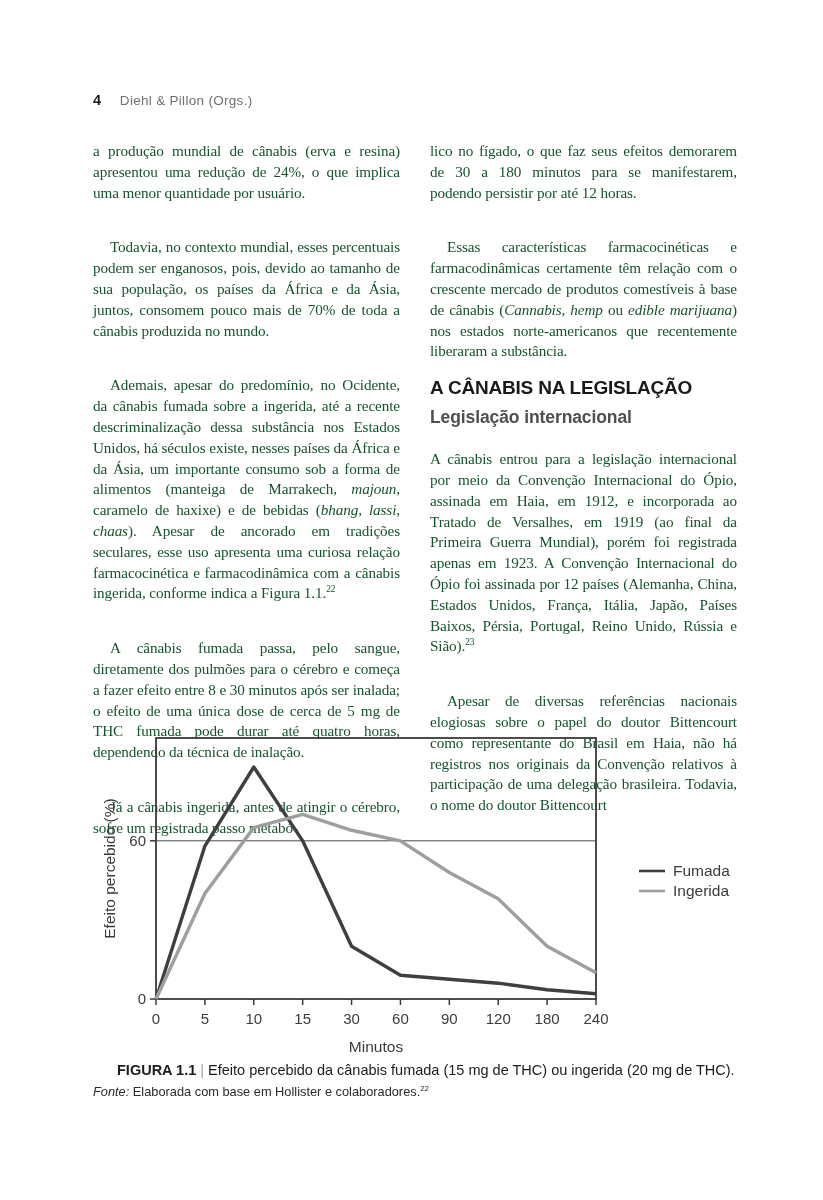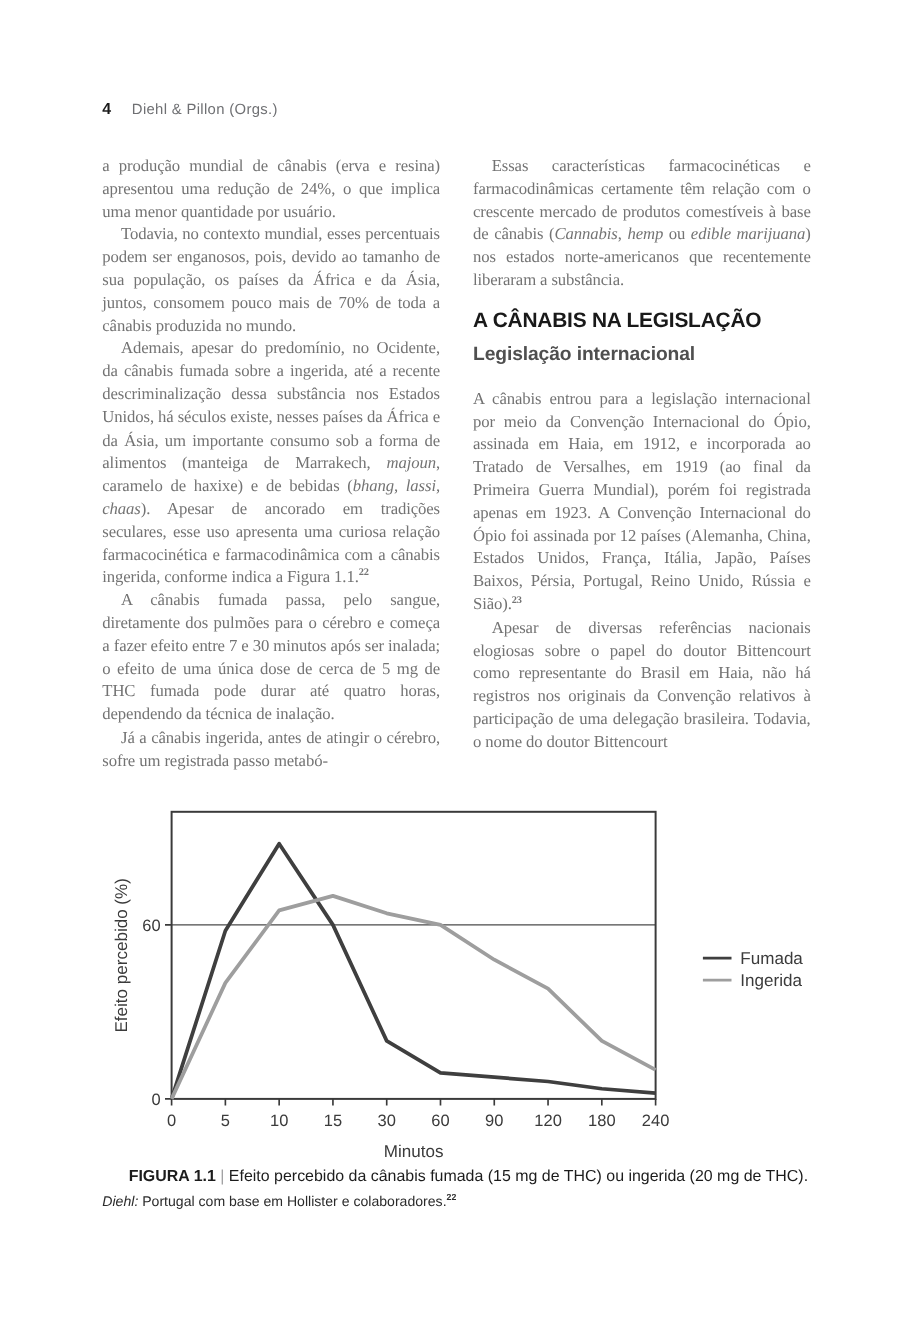--- a/index.html
+++ b/index.html
@@ -23,24 +23,24 @@
   .columns{
     position:absolute;top:141px;left:93px;width:645px;
     display:flex;gap:30px;
   }
   .col{width:307px;}
   .col p.body{
     margin:0;
     text-align:justify;
     font-size:15.2px;line-height:20.8px;
     letter-spacing:-0.1px;
-    color:#737373;
+    color:#14532d;
   }
-  .col p.body.indent{text-indent:17px;}
-  sup{font-size:0.62em;vertical-align:super;line-height:0;font-weight:bold;}
+  .col p.body.indent{text-indent:17px;margin-top:34px;}
+  sup{font-size:0.62em;vertical-align:super;line-height:0;}
   .seg-b{font-weight:700;margin-left:24px;}
   .seg-light{color:#a0a0a2;}
   h2.section-heading{
     margin:15px 0 8px;
     font-family:"Liberation Sans",sans-serif;
     font-size:19px;line-height:22px;
     font-weight:700;color:#191919;letter-spacing:-0.2px;
   }
   h3.subsection-heading{
     margin:8px 0 22px;
@@ -77,24 +77,25 @@
   <header class="running-head">
     <span class="pagenum">4</span>
     <span class="runtitle">Diehl &amp; Pillon (Orgs.)</span>
   </header>
 
   <div class="columns">
     <div class="col">
       <p class="body"><span>a produção mundial de cânabis (erva e resina) apresentou uma redução de 24%, o que implica uma menor quantidade por usuário.</span></p>
       <p class="body indent"><span>Todavia, no contexto mundial, esses percentuais podem ser enganosos, pois, devido ao tamanho de sua população, os países da África e da Ásia, juntos, consomem pouco mais de 70% de toda a cânabis produzida no mundo.</span></p>
       <p class="body indent"><span>Ademais, apesar do predomínio, no Ocidente, da cânabis fumada sobre a ingerida, até a recente descriminalização dessa substância nos Estados Unidos, há séculos existe, nesses países da África e da Ásia, um importante consumo sob a forma de alimentos (manteiga de Marrakech, </span><span style="font-style: italic;">majoun</span><span>, caramelo de haxixe) e de bebidas (</span><span style="font-style: italic;">bhang, lassi, chaas</span><span>). Apesar de ancorado em tradições seculares, esse uso apresenta uma curiosa relação farmacocinética e farmacodinâmica com a cânabis ingerida, conforme indica a Figura 1.1.</span><sup>22</sup></p>
-      <p class="body indent"><span>A cânabis fumada passa, pelo sangue, diretamente dos pulmões para o cérebro e começa a fazer efeito entre 7 e 30 minutos após ser inalada; o efeito de uma única dose de cerca de 5 mg de THC fumada pode durar até quatro horas, dependendo da técnica de inalação.</span></p>
+      <p class="body indent"><span>A cânabis fumada passa, pelo sangue, diretamente dos pulmões para o cérebro e começa a fazer efeito entre 8 e 30 minutos após ser inalada; o efeito de uma única dose de cerca de 5 mg de THC fumada pode durar até quatro horas, dependendo da técnica de inalação.</span></p>
       <p class="body indent"><span>Já a cânabis ingerida, antes de atingir o cérebro, sofre um registrada passo metabó-</span></p>
     </div>
     <div class="col">
+      <p class="body"><span>lico no fígado, o que faz seus efeitos demorarem de 30 a 180 minutos para se manifestarem, podendo persistir por até 12 horas.</span></p>
       <p class="body indent"><span>Essas características farmacocinéticas e farmacodinâmicas certamente têm relação com o crescente mercado de produtos comestíveis à base de cânabis (</span><span style="font-style: italic;">Cannabis</span><span>, </span><span style="font-style: italic;">hemp</span><span> ou </span><span style="font-style: italic;">edible marijuana</span><span>) nos estados norte-americanos que recentemente liberaram a substância.</span></p>
       <h2 class="section-heading">A CÂNABIS NA LEGISLAÇÃO</h2>
       <h3 class="subsection-heading">Legislação internacional</h3>
       <p class="body"><span>A cânabis entrou para a legislação internacional por meio da Convenção Internacional do Ópio, assinada em Haia, em 1912, e incorporada ao Tratado de Versalhes, em 1919 (ao final da Primeira Guerra Mundial), porém foi registrada apenas em 1923. A Convenção Internacional do Ópio foi assinada por 12 países (Alemanha, China, Estados Unidos, França, Itália, Japão, Países Baixos, Pérsia, Portugal, Reino Unido, Rússia e Sião).</span><sup>23</sup></p>
       <p class="body indent"><span>Apesar de diversas referências nacionais elogiosas sobre o papel do doutor Bittencourt como representante do Brasil em Haia, não há registros nos originais da Convenção relativos à participação de uma delegação brasileira. Todavia, o nome do doutor Bittencourt</span></p>
     </div>
   </div>
 
   <figure class="figure-block">
     <svg id="chart-svg" width="728" height="320" viewBox="0 0 728 320" aria-hidden="false">
@@ -130,16 +131,16 @@
         <text x="578" y="136" dy="0.35em" class="legend-label">Fumada</text>
         <line x1="544" x2="570" y1="156" y2="156" stroke="#9e9e9e" stroke-width="2.6"></line>
         <text x="578" y="156" dy="0.35em" class="legend-label">Ingerida</text>
         <text x="281" y="317" text-anchor="middle" class="axis-title">Minutos</text>
         <text x="20" y="133.5" text-anchor="middle" class="axis-title" transform="rotate(-90 20 133.5)">Efeito percebido (%)</text>
       </svg>
   </figure>
 
   <div class="caption-block">
     <p class="cap-line"><span class="seg-b">FIGURA 1.1</span><span class="seg-light">  |  </span><span>Efeito percebido da cânabis fumada (15 mg de THC) ou ingerida (20 mg de THC).</span></p>
-    <p class="cap-source"><span style="font-style: italic;">Diehl:</span><span> Portugal com base em Hollister e colaboradores.</span><sup>22</sup></p>
+    <p class="cap-source"><span style="font-style: italic;">Fonte:</span><span> Elaborada com base em Hollister e colaboradores.</span><sup>22</sup></p>
   </div>
 
 </div>
 
 </body></html>

